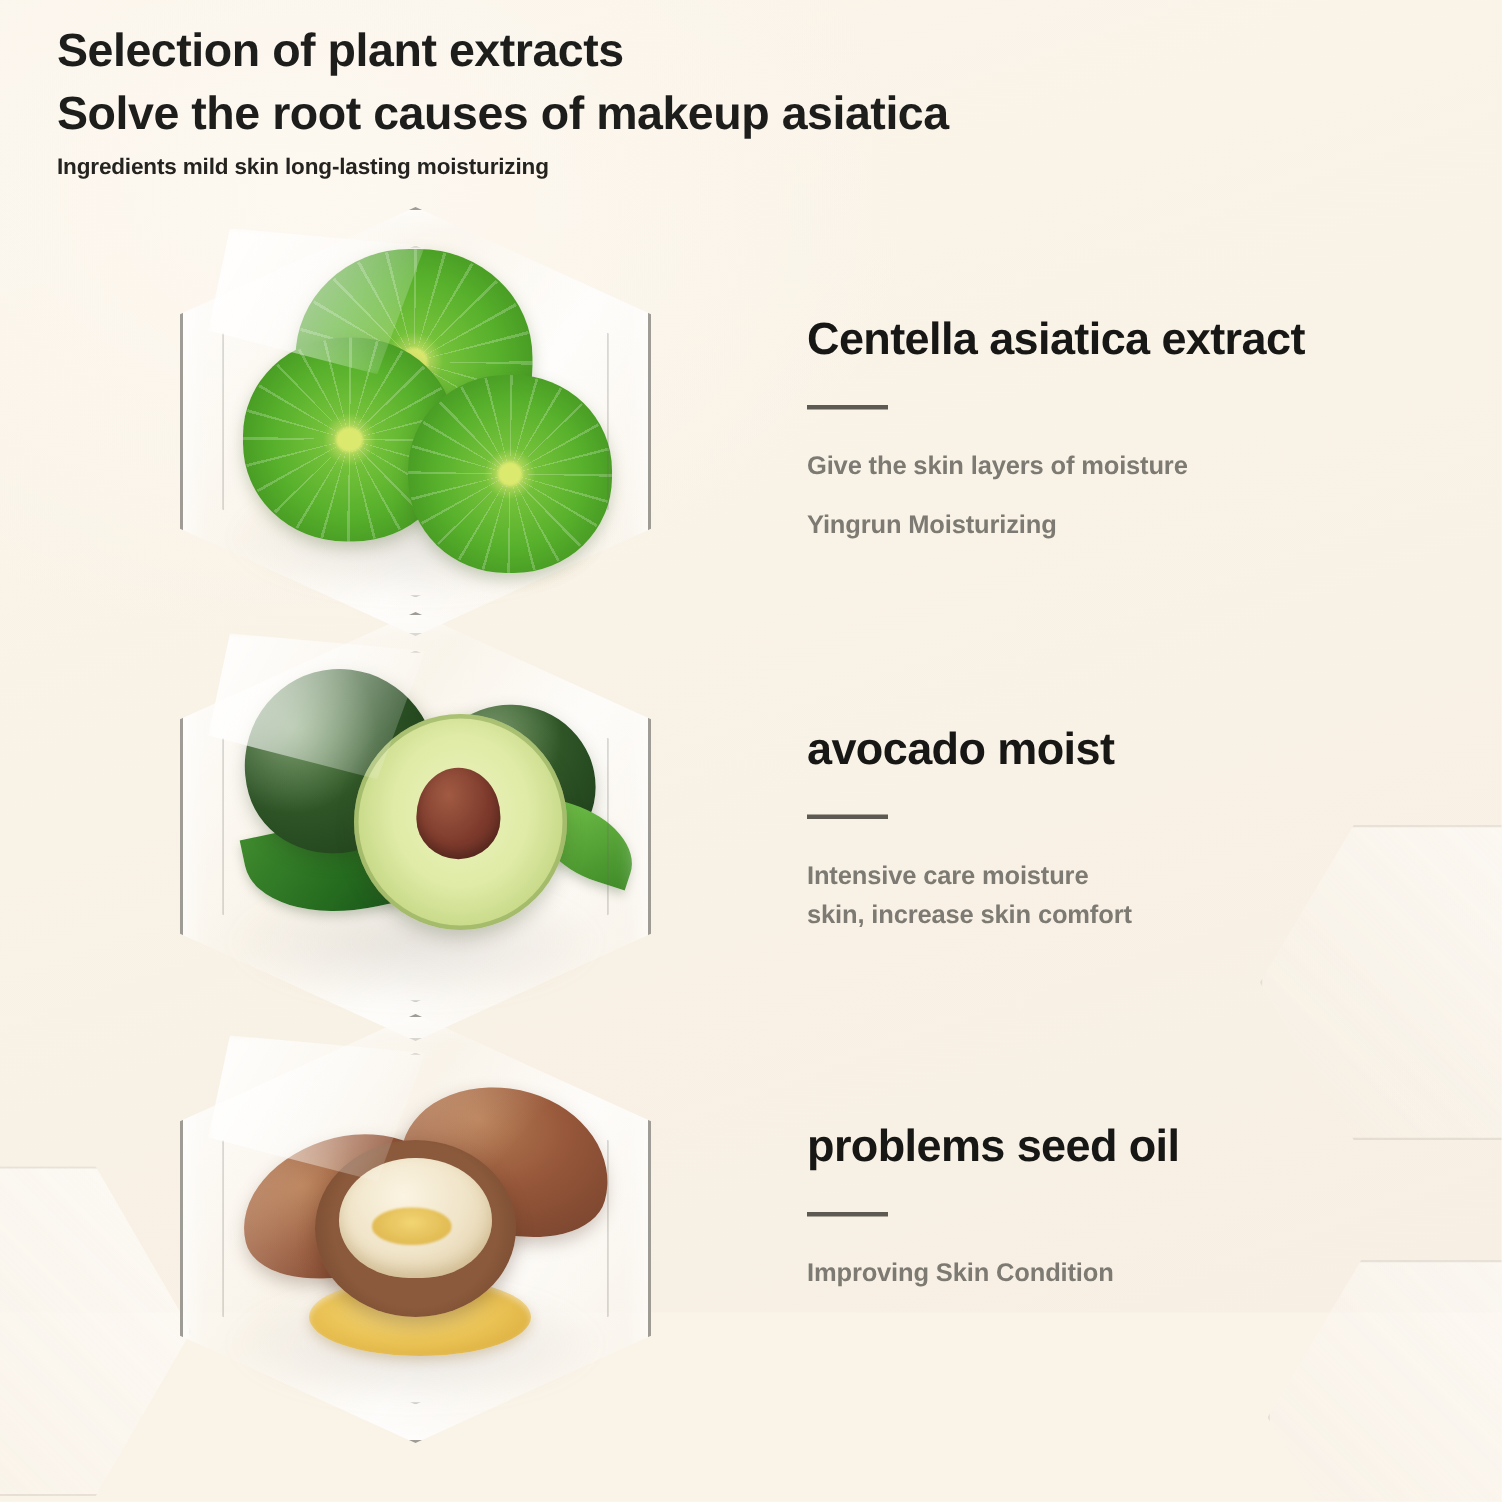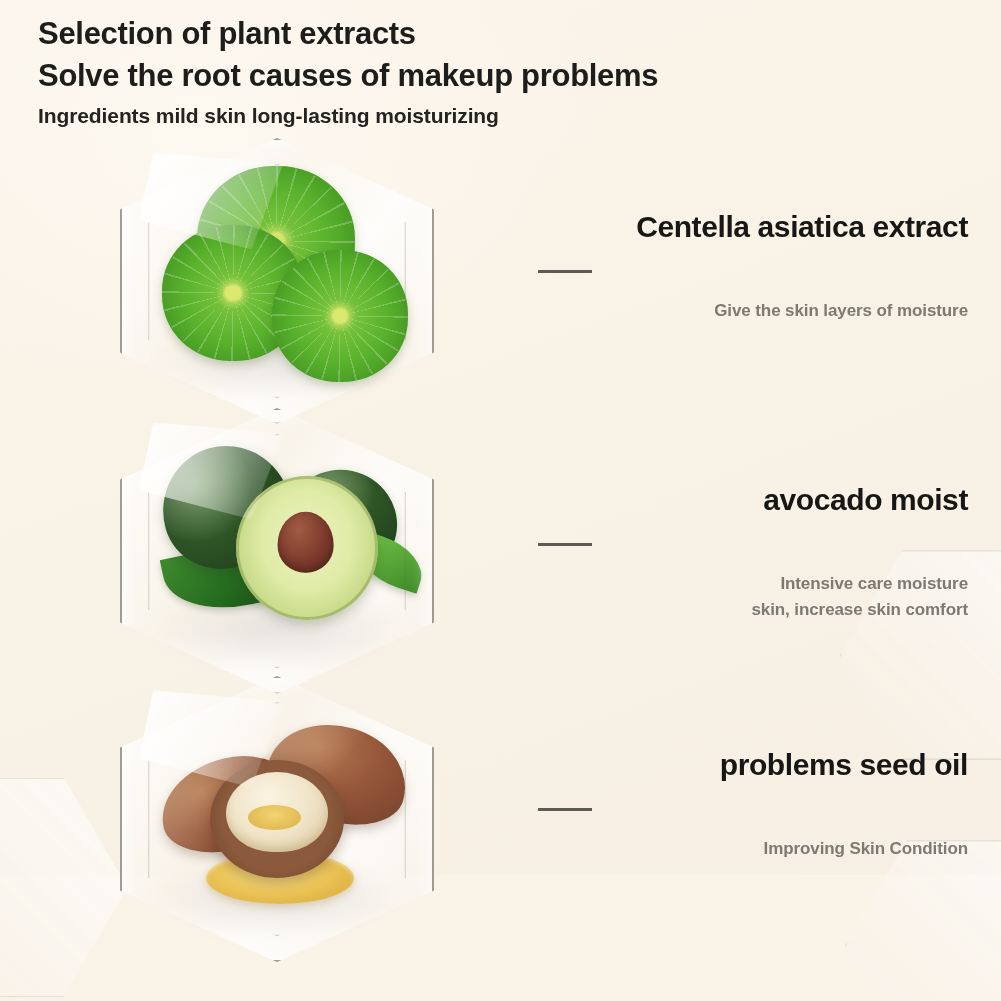--- a/index.html
+++ b/index.html
@@ -34,21 +34,21 @@
   #headline { position:absolute; left:38px; top:14px; width:760px; }
   #headline .l1 {
     font-size:31px; font-weight:bold; color:#1D1D1B; letter-spacing:-.3px;
     line-height:1.28; white-space:nowrap;
   }
   #headline .l2 {
     font-size:31px; font-weight:bold; color:#1D1D1B; letter-spacing:-.3px;
     line-height:1.28; white-space:nowrap; margin-top:2px;
   }
   #headline .l3 {
-    font-size:21px; font-weight:bold; color:#24231F; letter-spacing:-.1px;
+    font-size:15px; font-weight:bold; color:#24231F; letter-spacing:-.1px;
     line-height:1.3; margin-top:7px; white-space:nowrap;
   }
 
   
   .dish { position:absolute; width:314px; height:286px; }
   .dish .glass {
     position:absolute; inset:0;
     clip-path:polygon(50% 0%,100% 25%,100% 75%,50% 100%,0% 75%,0% 25%);
     background:
       linear-gradient(125deg, rgba(255,255,255,.92) 0%, rgba(250,246,238,.55) 38%,
@@ -172,21 +172,21 @@
     filter:blur(.6px); opacity:.92;
   }
   #oil-pool {
     position:absolute; left:206px; top:852px; width:148px; height:52px;
     border-radius:50%;
     background:radial-gradient(ellipse at 45% 38%, #F6DE8A 0%, #EBC457 48%, #D6A534 100%);
     box-shadow:0 3px 8px rgba(150,110,30,.25), inset 0 2px 4px rgba(255,255,255,.45);
   }
 
   
-  .entry { position:absolute; left:538px; width:430px;text-align:right; }
+  .entry { position:absolute; left:538px; width:430px; }
   .entry .title {
     font-size:30px; font-weight:bold; color:#171715; letter-spacing:-.4px;
     line-height:1.15; white-space:nowrap;
   }
   .entry .rule {
     width:54px; height:3px; background:#5C5A53; margin-top:25px;
   }
   .entry .desc { margin-top:25px; }
   .entry .desc p {
     font-size:17px; font-weight:bold; color:#7C7A72; line-height:1.55;
@@ -207,21 +207,21 @@
     </div>
   <div class="deco-hex" id="deco-b">
       <div class="hx"></div>
     </div>
   <div class="deco-hex" id="deco-c">
       <div class="hx"></div>
     </div>
 
   <div id="headline">
     <div class="l1">Selection of plant extracts</div>
-    <div class="l2">Solve the root causes of makeup problems</div>
+    <div class="l2">Solve the root causes of makeup asiatica</div>
     <div class="l3">Ingredients mild skin long-lasting moisturizing</div>
   </div>
 
   <div class="dish" id="dish-1">
     <div class="glass"></div>
     <div class="dshadow"></div>
     <div class="leaf scal" id="leaf-a" style="left:77px;top:28px;">
         <div class="veins"></div>
         <div class="hub"></div>
       </div>
@@ -267,20 +267,21 @@
     <div class="rim"></div>
     <div class="rim-inner"></div>
     <div class="gloss"></div>
   </div>
 
   <div class="entry" id="entry-1">
     <div class="title">Centella asiatica extract</div>
     <div class="rule"></div>
     <div class="desc">
       <p>Give the skin layers of moisture</p>
+      <p class="gap">Yingrun Moisturizing</p>
     </div>
   </div>
 
   <div class="entry" id="entry-2">
     <div class="title">avocado moist</div>
     <div class="rule"></div>
     <div class="desc">
       <p>Intensive care moisture</p>
       <p>skin, increase skin comfort</p>
     </div>

